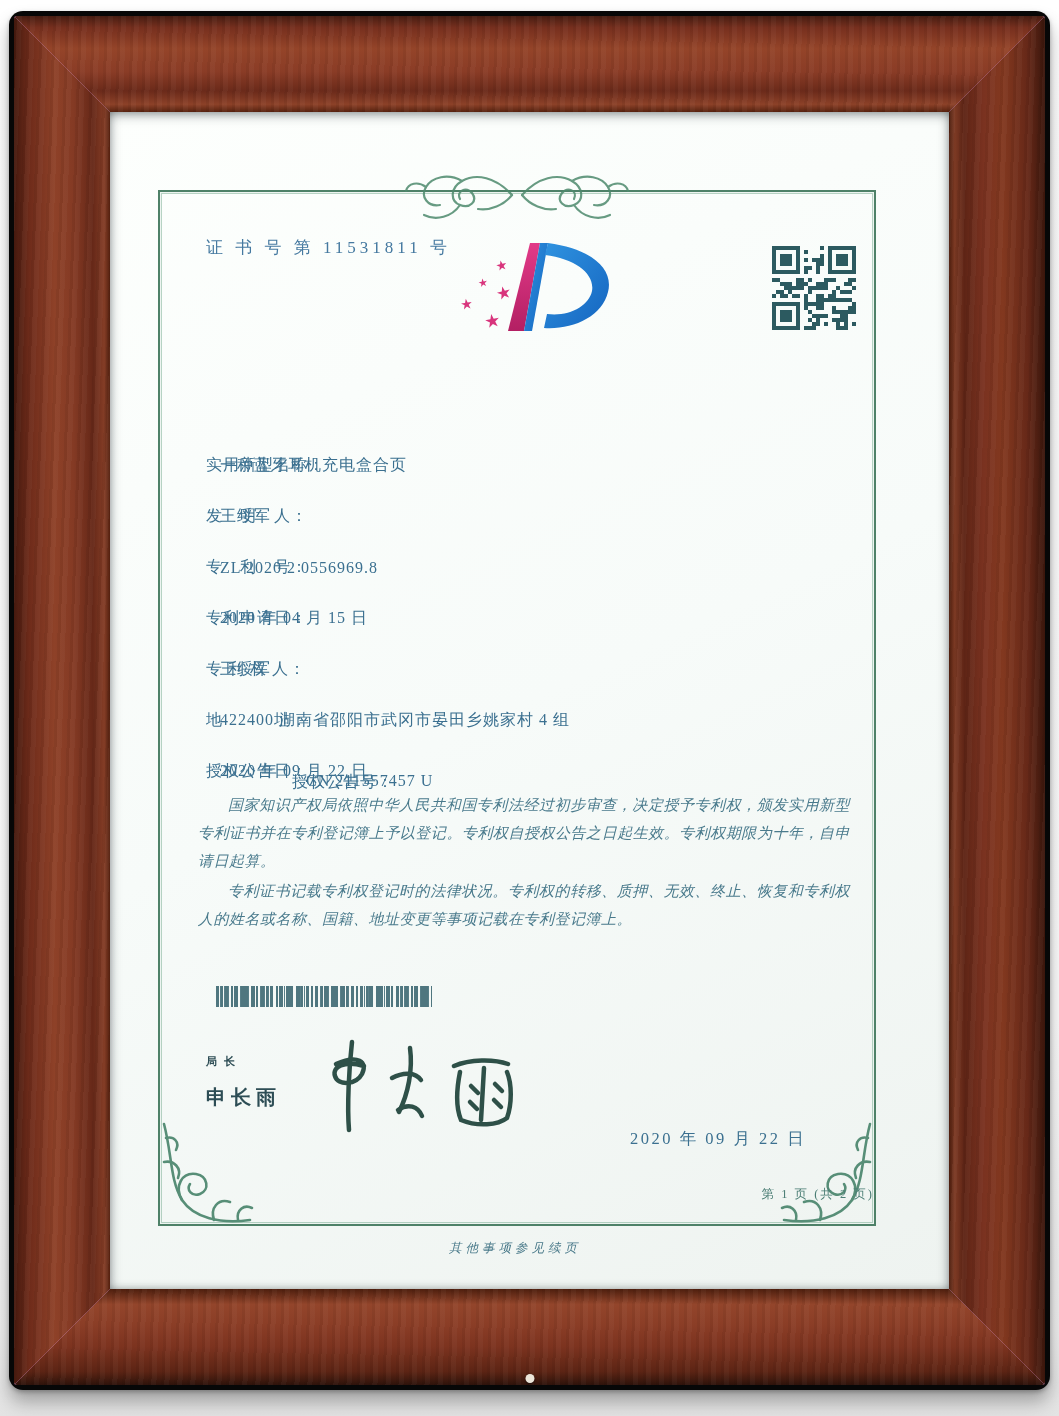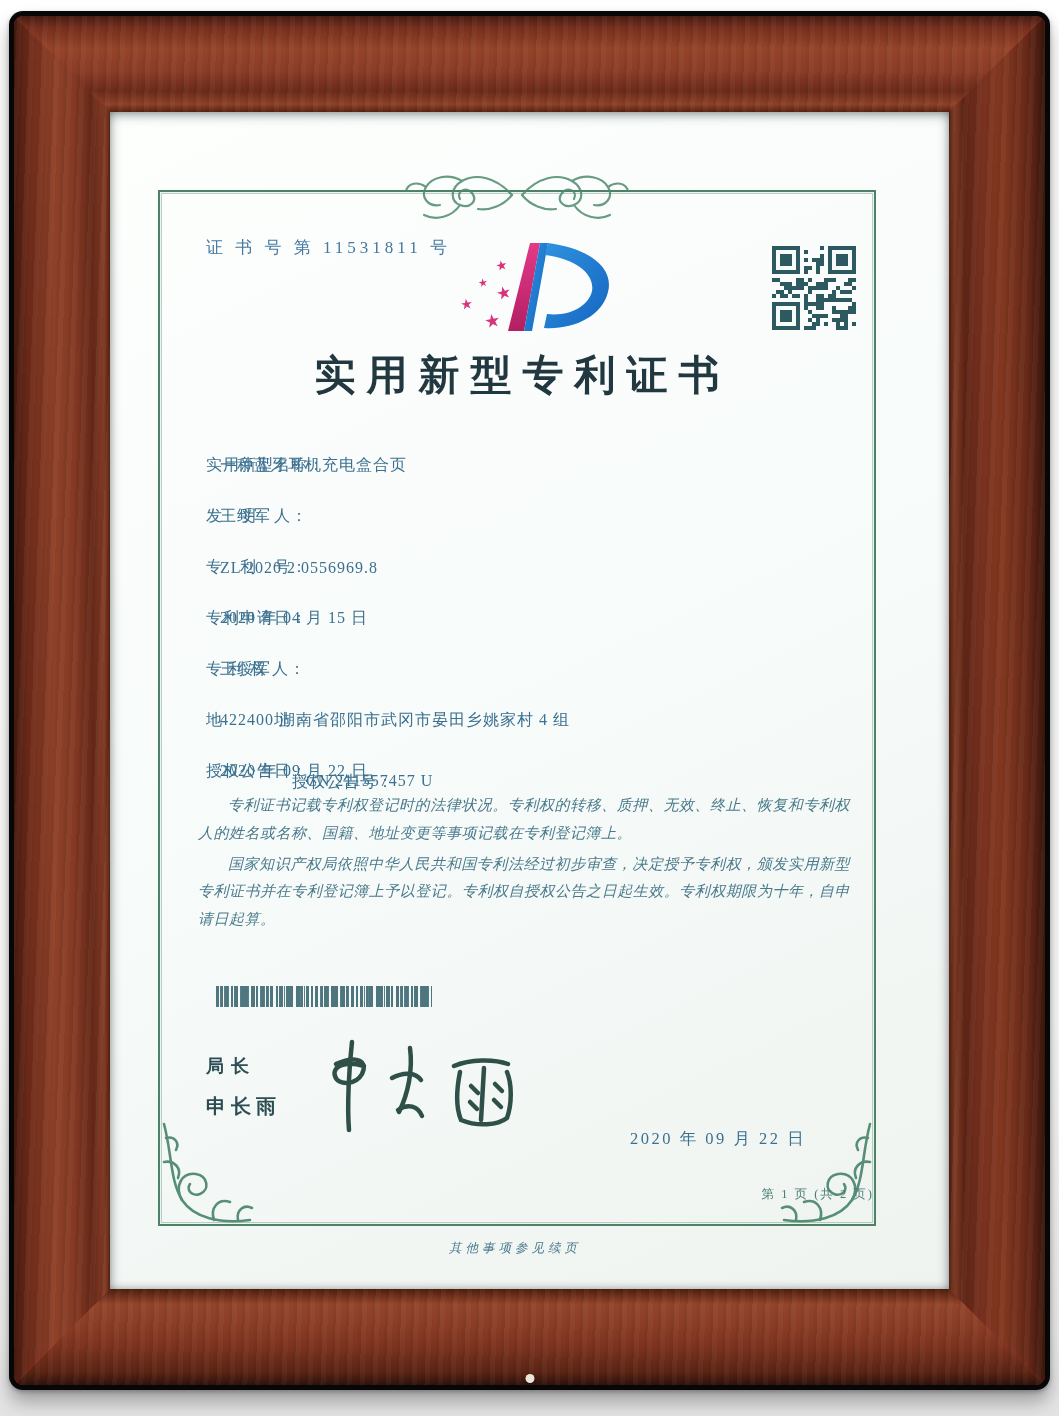--- a/index.html
+++ b/index.html
@@ -9,21 +9,21 @@
     font-family:"Liberation Serif", serif;
     overflow:hidden;
   }
   .photo{position:relative;width:1059px;height:1416px;
     background:linear-gradient(#ffffff 0%,#fdfdfd 72%,#efefef 94%,#e3e3e3 100%);
     overflow:hidden;}
   
   .frame{position:absolute;left:9px;top:11px;width:1041px;height:1379px;
     background:#070707;border-radius:14px;
     box-shadow:0 12px 18px rgba(0,0,0,.30), 0 2px 4px rgba(0,0,0,.25);}
-  .wood-wrap{position:absolute;inset:5px;border-radius:9px;overflow:hidden;background:#b91c1c;}
+  .wood-wrap{position:absolute;inset:5px;border-radius:3px;overflow:hidden;background:#f0abfc;}
   .wood{position:absolute;}
   .wood-top{left:0;right:0;top:0;height:96px;
     clip-path:polygon(0 0,100% 0,calc(100% - 96px) 100%,96px 100%);
     background:linear-gradient(180deg,#481d12 0%,#762f1e 12%,#944429 34%,#8a3c26 58%,#6b2a1a 78%,#8c4128 92%,#57220f 100%);}
   .wood-bottom{left:0;right:0;bottom:0;height:96px;
     clip-path:polygon(96px 0,calc(100% - 96px) 0,100% 100%,0 100%);
     background:linear-gradient(0deg,#2e130b 0%,#5c2414 14%,#7c331f 40%,#8a3d26 62%,#93452b 84%,#4e1f0e 100%);}
   .wood-left{left:0;top:0;bottom:0;width:96px;
     clip-path:polygon(0 0,100% 96px,100% calc(100% - 96px),0 100%);
     background:linear-gradient(90deg,#45190e 0%,#6e2b1a 16%,#8e4128 42%,#843a24 62%,#662818 82%,#843d26 94%,#53200f 100%);}
@@ -60,21 +60,21 @@
   .paragraphs{left:38px;right:24px;top:600px;font-size:15px;line-height:1.85;
     color:#497a8c;font-style:italic;text-align:justify;letter-spacing:.5px;}
   .paragraphs p{position:static;margin:0 0 3px 0;text-indent:2em;}
   .barcode{left:56px;top:794px;width:216px;height:21px;opacity:.88;
     background:
       repeating-linear-gradient(90deg,#39656f 0 2px,transparent 2px 5px),
       repeating-linear-gradient(90deg,#39656f 0 3px,transparent 3px 9px),
       repeating-linear-gradient(90deg,#436f79 0 1px,transparent 1px 4px);}
   .signer{left:46px;top:862px;position:absolute;}
   .signer div{position:static;}
-  .signer-title{font-size:18px;letter-spacing:7px;color:#2d4d55;font-weight:600;}
+  .signer-title{font-size:11px;letter-spacing:7px;color:#2d4d55;font-weight:600;}
   .signer-name{margin-top:15px;font-size:20px;letter-spacing:5px;color:#2d4d55;font-weight:600;}
   .sig-script{left:148px;top:834px;width:234px;height:112px;}
   .issue-date{left:470px;top:936px;font-size:16.5px;letter-spacing:2.5px;color:#3b7090;white-space:nowrap;}
   .page-info{left:0;right:0;top:994px;text-align:right;font-size:12.5px;
     color:#4a7d74;letter-spacing:2px;}
   .footer-note{position:absolute;left:48px;width:714px;top:1128px;text-align:center;
     font-size:12.5px;color:#4a7a8a;font-style:italic;letter-spacing:4px;}
   
   .fl{pointer-events:none;}
   .fl-top{left:50%;top:-27px;width:250px;height:62px;transform:translateX(-50%);}
@@ -283,21 +283,20 @@
                   <rect x="32" y="80" width="4" height="4"></rect>
                   <rect x="36" y="80" width="4" height="4"></rect>
                   <rect x="40" y="80" width="4" height="4"></rect>
                   <rect x="64" y="80" width="4" height="4"></rect>
                   <rect x="68" y="80" width="4" height="4"></rect>
                   <rect x="72" y="80" width="4" height="4"></rect>
                 </g>
             </g>
           </svg>
 
-          <div class="title">实用新型专利证书</div>
 
           <div class="fields" style="position:absolute;">
             <div class="row">
               <span class="lbl">实用新型名称：</span>
               <span class="val">一种蓝牙耳机充电盒合页</span>
             </div>
             <div class="row">
               <span class="lbl">发　明　人：</span>
               <span class="val">王绥军</span>
             </div>
@@ -321,22 +320,22 @@
               <span class="lbl">授权公告日：</span>
               <span class="val">2020 年 09 月 22 日</span>
               <span class="pair2">
                 <span class="lbl">授权公告号：</span>
                 <span class="val">CN 211557457 U</span>
               </span>
             </div>
           </div>
 
           <div class="paragraphs" style="position:absolute;">
+            <p>国家知识产权局依照中华人民共和国专利法经过初步审查，决定授予专利权，颁发实用新型专利证书并在专利登记簿上予以登记。专利权自授权公告之日起生效。专利权期限为十年，自申请日起算。</p>
             <p>专利证书记载专利权登记时的法律状况。专利权的转移、质押、无效、终止、恢复和专利权人的姓名或名称、国籍、地址变更等事项记载在专利登记簿上。</p>
-            <p>国家知识产权局依照中华人民共和国专利法经过初步审查，决定授予专利权，颁发实用新型专利证书并在专利登记簿上予以登记。专利权自授权公告之日起生效。专利权期限为十年，自申请日起算。</p>
           </div>
 
           <div class="barcode"></div>
 
           <div class="signer">
             <div class="signer-title">局长</div>
             <div class="signer-name">申长雨</div>
           </div>
 
           <svg class="sig-script" viewBox="0 0 234 112">

